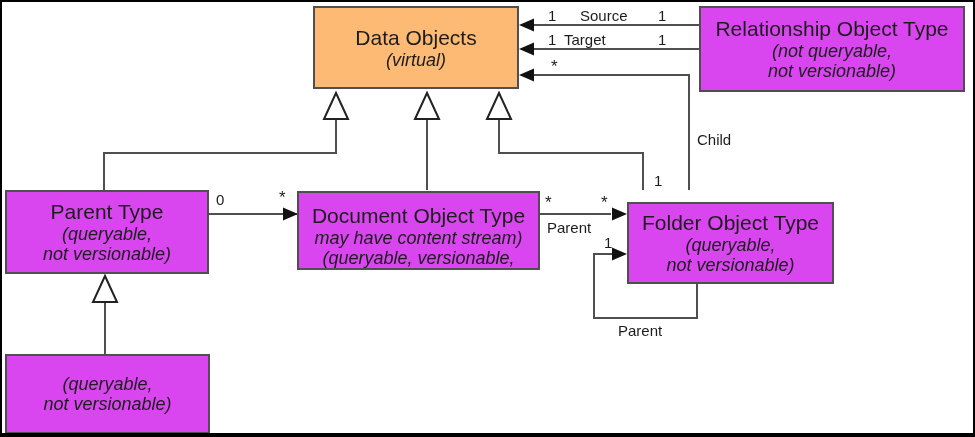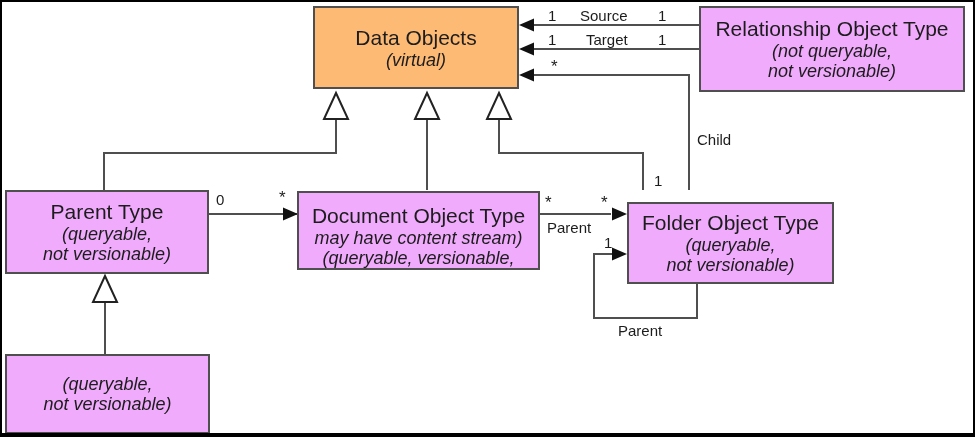--- a/index.html
+++ b/index.html
@@ -11,21 +11,21 @@
     border-bottom-width: 4px;
     background: #fff;
     overflow: hidden;
     font-family: "Liberation Sans", sans-serif;
     color: #1c1c1c;
   }
   #edges { position: absolute; left: 0; top: 0; width: 975px; height: 437px; }
   .node {
     position: absolute;
     box-sizing: border-box;
-    background: #f0abfc;
+    background: #d946ef;
     border: 2px solid #4f4f4f;
     display: flex;
     flex-direction: column;
     align-items: center;
     justify-content: center;
     text-align: center;
   }
   .node-title { font-size: 21px; line-height: 24px; white-space: nowrap; }
   .node-sub   { font-size: 18px; font-style: italic; line-height: 20px; white-space: nowrap; }
   .elabel { position: absolute; font-size: 15px; line-height: 15px; white-space: nowrap; }
@@ -106,21 +106,21 @@
   <div class="node" style="left:3px;top:352px;width:205px;height:80px;">
     <div class="node-sub">(queryable,</div>
     <div class="node-sub">not versionable)</div>
   </div>
 
   <span class="elabel" style="left:546px;top:6px;">1</span>
   <span class="elabel wide" style="left:578px;top:6px;">Source</span>
   <span class="elabel" style="left:656px;top:6px;">1</span>
 
   <span class="elabel" style="left:546px;top:30px;">1</span>
-  <span class="elabel wide" style="left:584px;top:30px;">Target</span>
+  <span class="elabel wide" style="left:562px;top:30px;">Target</span>
   <span class="elabel" style="left:656px;top:30px;">1</span>
 
   <span class="elabel star" style="left:549px;top:57px;">*</span>
   <span class="elabel" style="left:695px;top:130px;">Child</span>
   <span class="elabel" style="left:652px;top:171px;">1</span>
 
   <span class="elabel" style="left:214px;top:190px;">0</span>
   <span class="elabel star" style="left:277px;top:188px;">*</span>
 
   <span class="elabel star" style="left:543px;top:193px;">*</span>

